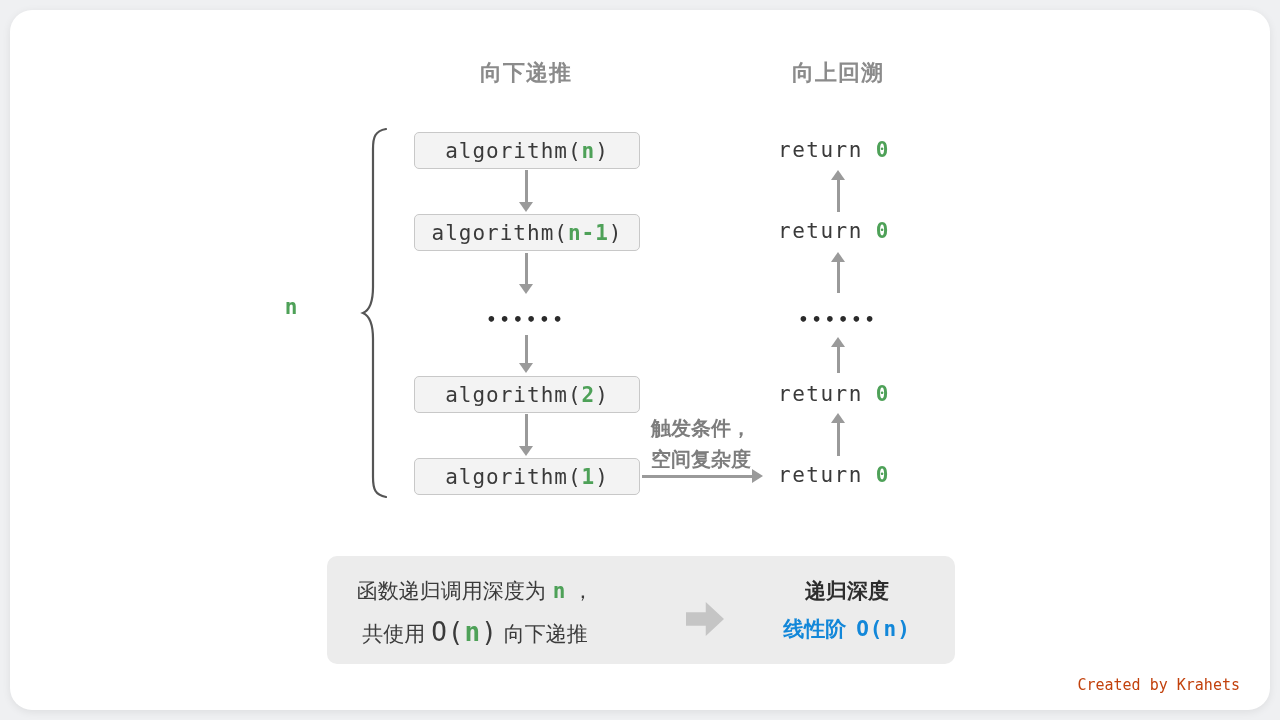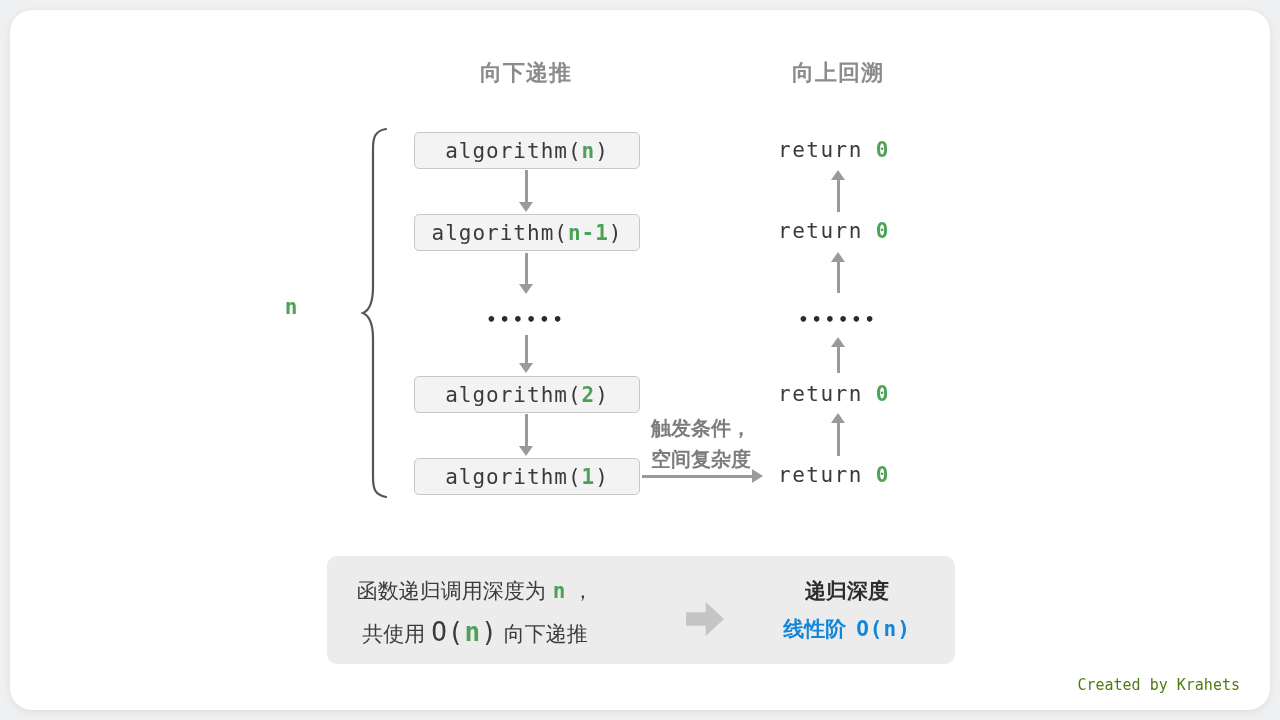--- a/index.html
+++ b/index.html
@@ -97,21 +97,21 @@
   .panel-left .var-gap{margin:0 7px;}
 
   .block-arrow{
     position:absolute;left:686px;top:601px;width:38px;height:36px;
     background:#c5c5c5;
     clip-path:polygon(0% 31%,52% 31%,52% 3%,100% 50%,52% 97%,52% 69%,0% 69%);
   }
 
   .credit{
     position:absolute;left:1000px;top:676px;width:240px;text-align:right;
-    font-size:15px;color:#4d7c0f;
+    font-size:15px;color:#c2410c;
   }
   .brace-svg{position:absolute;left:360px;top:127px;}
 </style>
 </head>
 <body>
 
 <div class="card"></div>
 
 <div class="col-header" style="left:426px;">向下递推</div>
 <div class="col-header" style="left:738px;">向上回溯</div>

